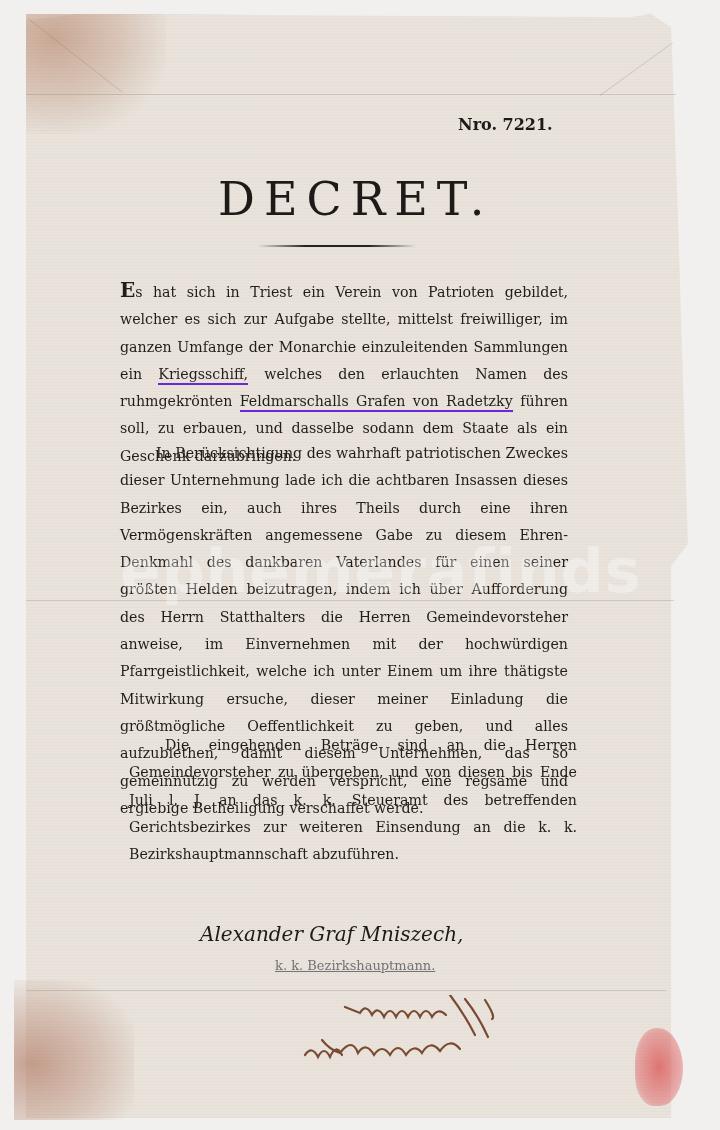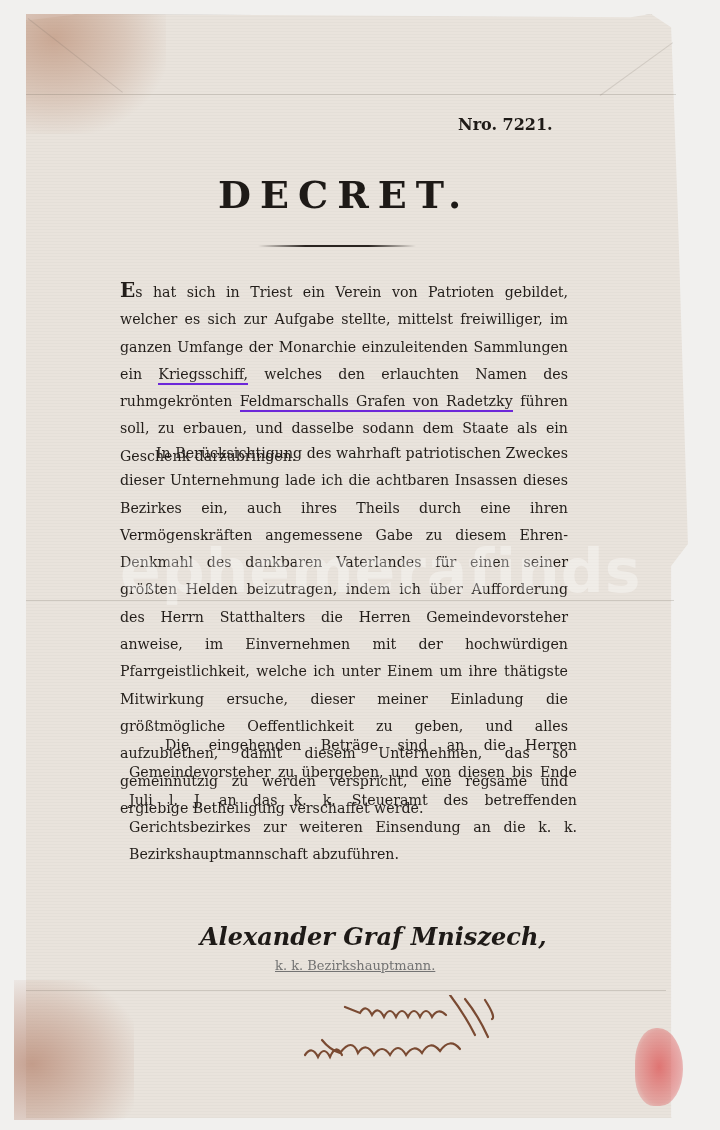--- a/index.html
+++ b/index.html
@@ -37,22 +37,22 @@
     position: absolute; left: 120px; top: 536px; width: 480px; text-align: center;
     font-family: "DejaVu Sans", sans-serif; font-size: 60px; font-weight: bold;
     color: rgba(255,255,255,0.35); letter-spacing: 1px; pointer-events: none;
   }
   .doc-number {
     position: absolute; left: 458px; top: 115px;
     font-family: "DejaVu Serif", serif; font-weight: bold; font-size: 16px; color: #1e1a17;
   }
   .doc-title {
     position: absolute; left: 218px; top: 172px; width: 240px;
-    font-family: "DejaVu Serif", serif; font-weight: bold; font-size: 38px;
-    letter-spacing: 9px; color: #1e1a17;
+    font-family: "DejaVu Serif", serif; font-weight: normal; font-size: 46px;
+    letter-spacing: 9px; color: #1e1a17; text-align: right;
   }
   .title-rule {
     position: absolute; left: 258px; top: 245px; width: 158px; height: 2px;
     background: linear-gradient(90deg, transparent, #2a2420 30%, #2a2420 70%, transparent);
   }
   .body-text {
     position: absolute; left: 120px; width: 448px;
     font-family: "DejaVu Serif", serif; font-size: 14.2px; line-height: 27.3px;
     color: #221d19; text-align: justify;
   }
@@ -60,21 +60,21 @@
   .body-text p.indent { text-indent: 36px; }
   .dropcap { font-size: 20px; font-weight: bold; }
   .u-red { border-bottom: 2px solid #6d28d9; padding-bottom: 1px; }
   .sig-office {
     position: absolute; left: 160px; top: 838px;
     font-family: "DejaVu Serif", serif; font-size: 14.5px; color: #221d19; line-height: 27px;
   }
   .sig-office .date { padding-left: 60px; }
   .sig-name {
     position: absolute; left: 200px; top: 922px;
-    font-family: "DejaVu Serif", serif; font-weight: bold; font-style: italic; font-size: 24px; color: #1e1a17;
+    font-family: "DejaVu Serif", serif; font-weight: normal; font-style: italic; font-size: 20px; color: #1e1a17;
   }
   .sig-role {
     position: absolute; left: 275px; top: 958px;
     font-family: "DejaVu Serif", serif; font-size: 13px; color: #737373; text-decoration: underline;
   }
   .handwriting {
     position: absolute; left: 300px; top: 995px; width: 230px; height: 70px;
   }
 </style>
 </head>

